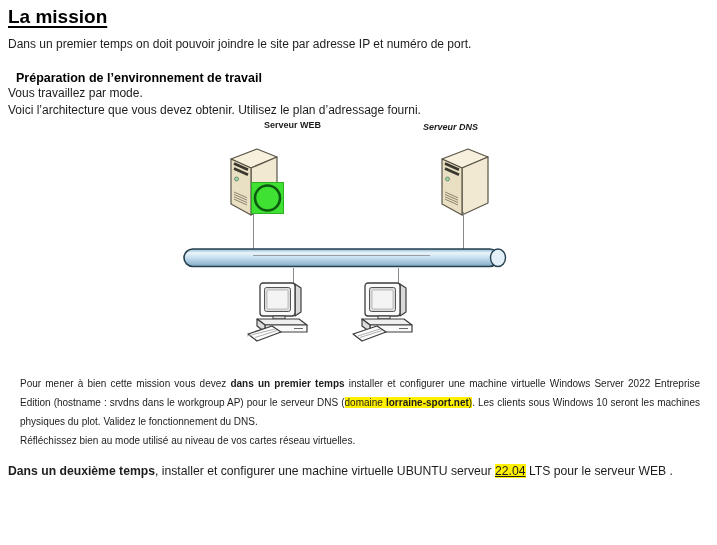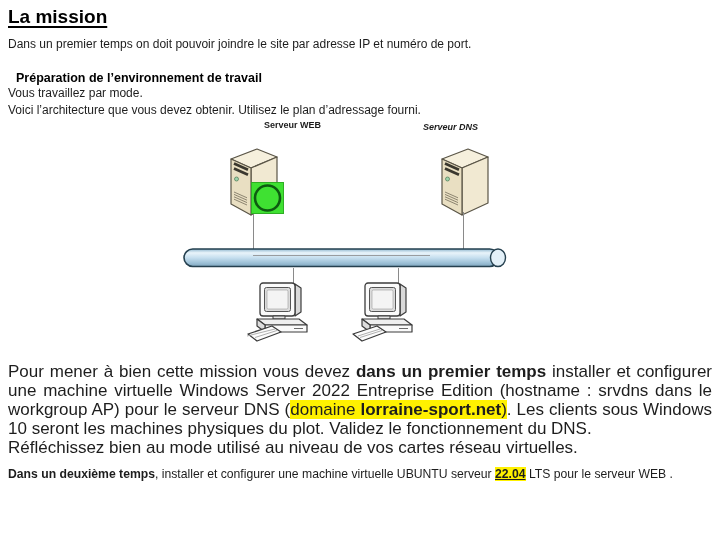--- a/index.html
+++ b/index.html
@@ -21,25 +21,25 @@
 
   
   .diagram { position:relative; height:243px; }
   .node-label {
     position:absolute; font-size:9px; font-weight:600; color:#1c1c1c; white-space:nowrap;
   }
   .abs { position:absolute; }
   .vline { position:absolute; width:1px; background:#8a8a8a; }
 
   
-  .p-main { font-size:17px; line-height:19px; text-align:justify; margin:0; }
+  .p-main { font-size:10px; line-height:19px; text-align:justify; margin:12px; }
   .p-second { font-size:12.2px; line-height:19px; text-align:justify; margin:8px 0 0 0; }
   .b { font-weight:bold; }
   .hl { background:#FFF100; }
-  .hl-version { background:#FFF100; font-weight:bold; text-decoration:underline; }
+  .hl-version { background:#FFF100; font-weight:normal; text-decoration:underline; }
 </style>
 </head>
 <body>
 
 <div class="page">
 
   <h1 class="doc-title">La mission</h1>
 
   <p class="body-line">Dans un premier temps on doit pouvoir joindre le site par adresse IP et numéro de port.</p>
 

